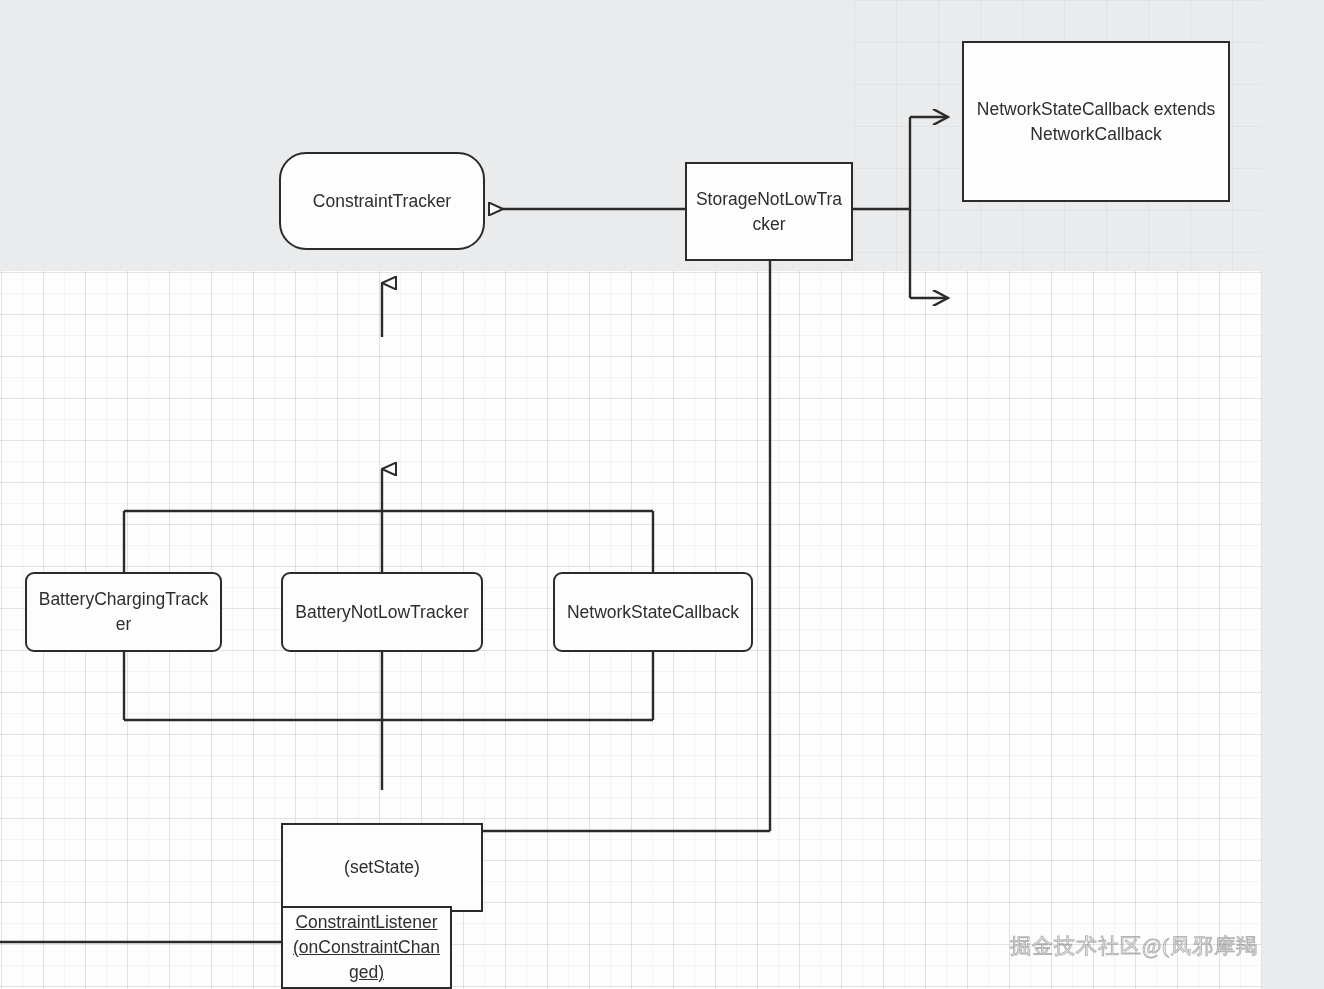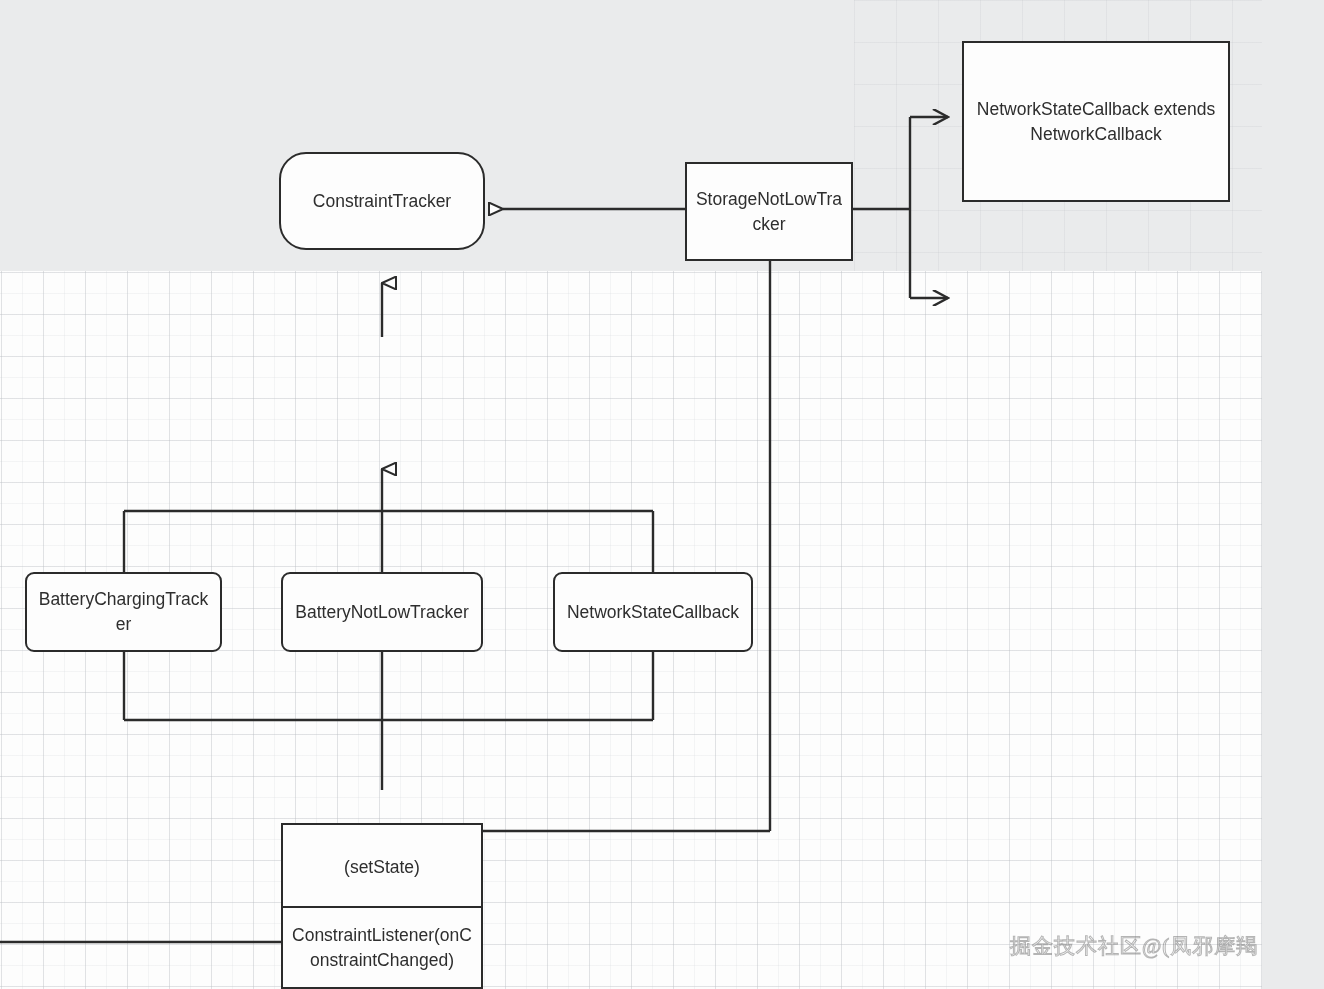--- a/index.html
+++ b/index.html
@@ -165,17 +165,17 @@
 
 
   <div class="node rounded" style="left:281px; top:572px; width:202px; height:80px;">BatteryNotLowTracker</div>
 
   <div class="node rounded" style="left:25px; top:572px; width:197px; height:80px;">BatteryChargingTracker</div>
 
   <div class="node rounded" style="left:553px; top:572px; width:200px; height:80px;">NetworkStateCallback</div>
 
   <div class="node square" style="left:281px; top:790px; width:202px; height:89px;margin-top:33px;">(setState)</div>
 
-  <div class="node square" style="left:281px; top:906px; width:202px; height:83px;">ConstraintListener(onConstraintChanged)</div>
+  <div class="node square" style="left:281px; top:906px; width:171px; height:83px;text-decoration:underline;">ConstraintListener(onConstraintChanged)</div>
 
   <div class="watermark">掘金技术社区@(凤邪摩羯</div>
 
 </div>
 
 </body></html>

